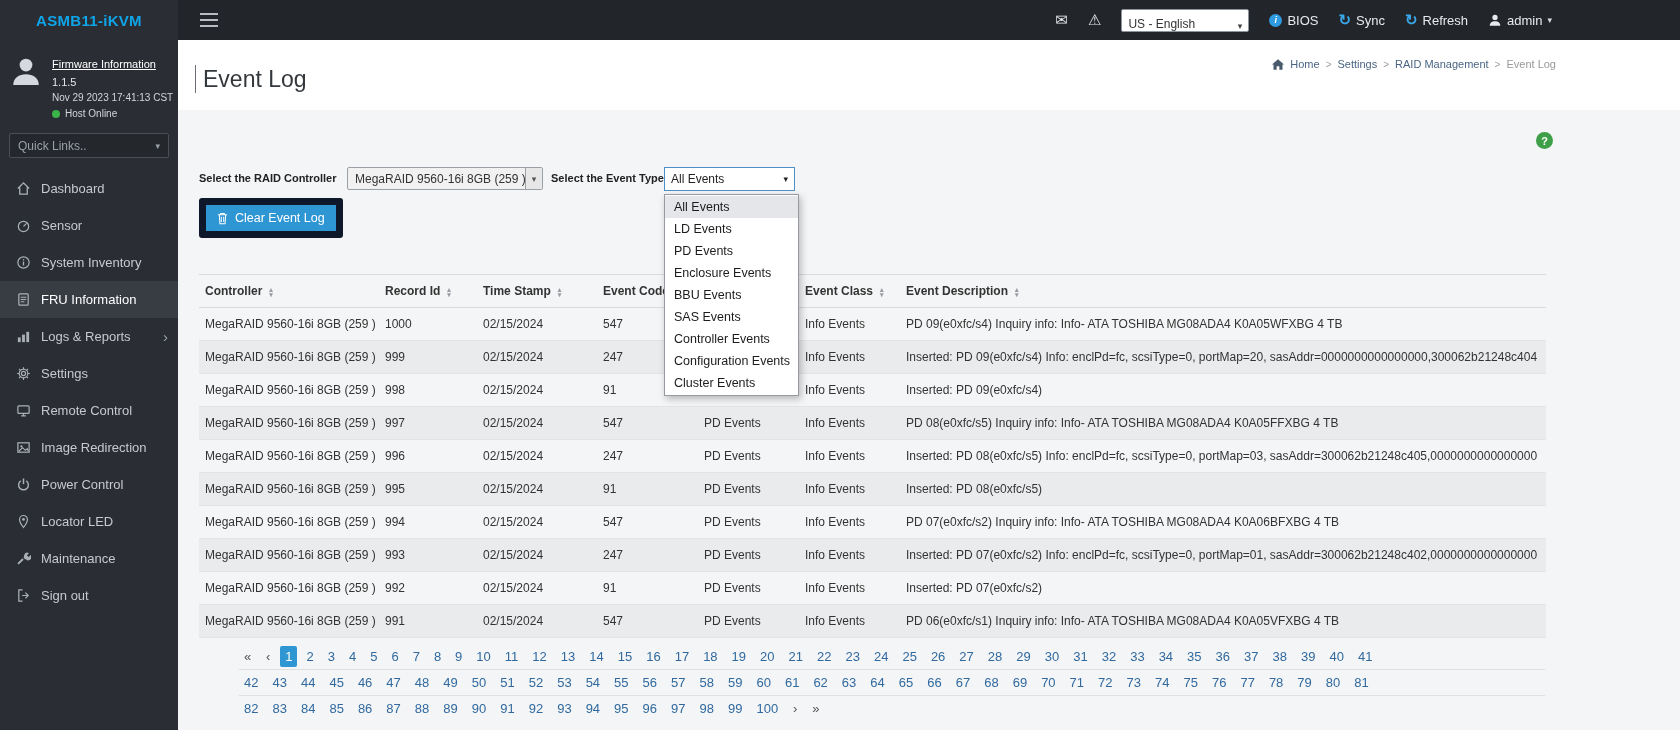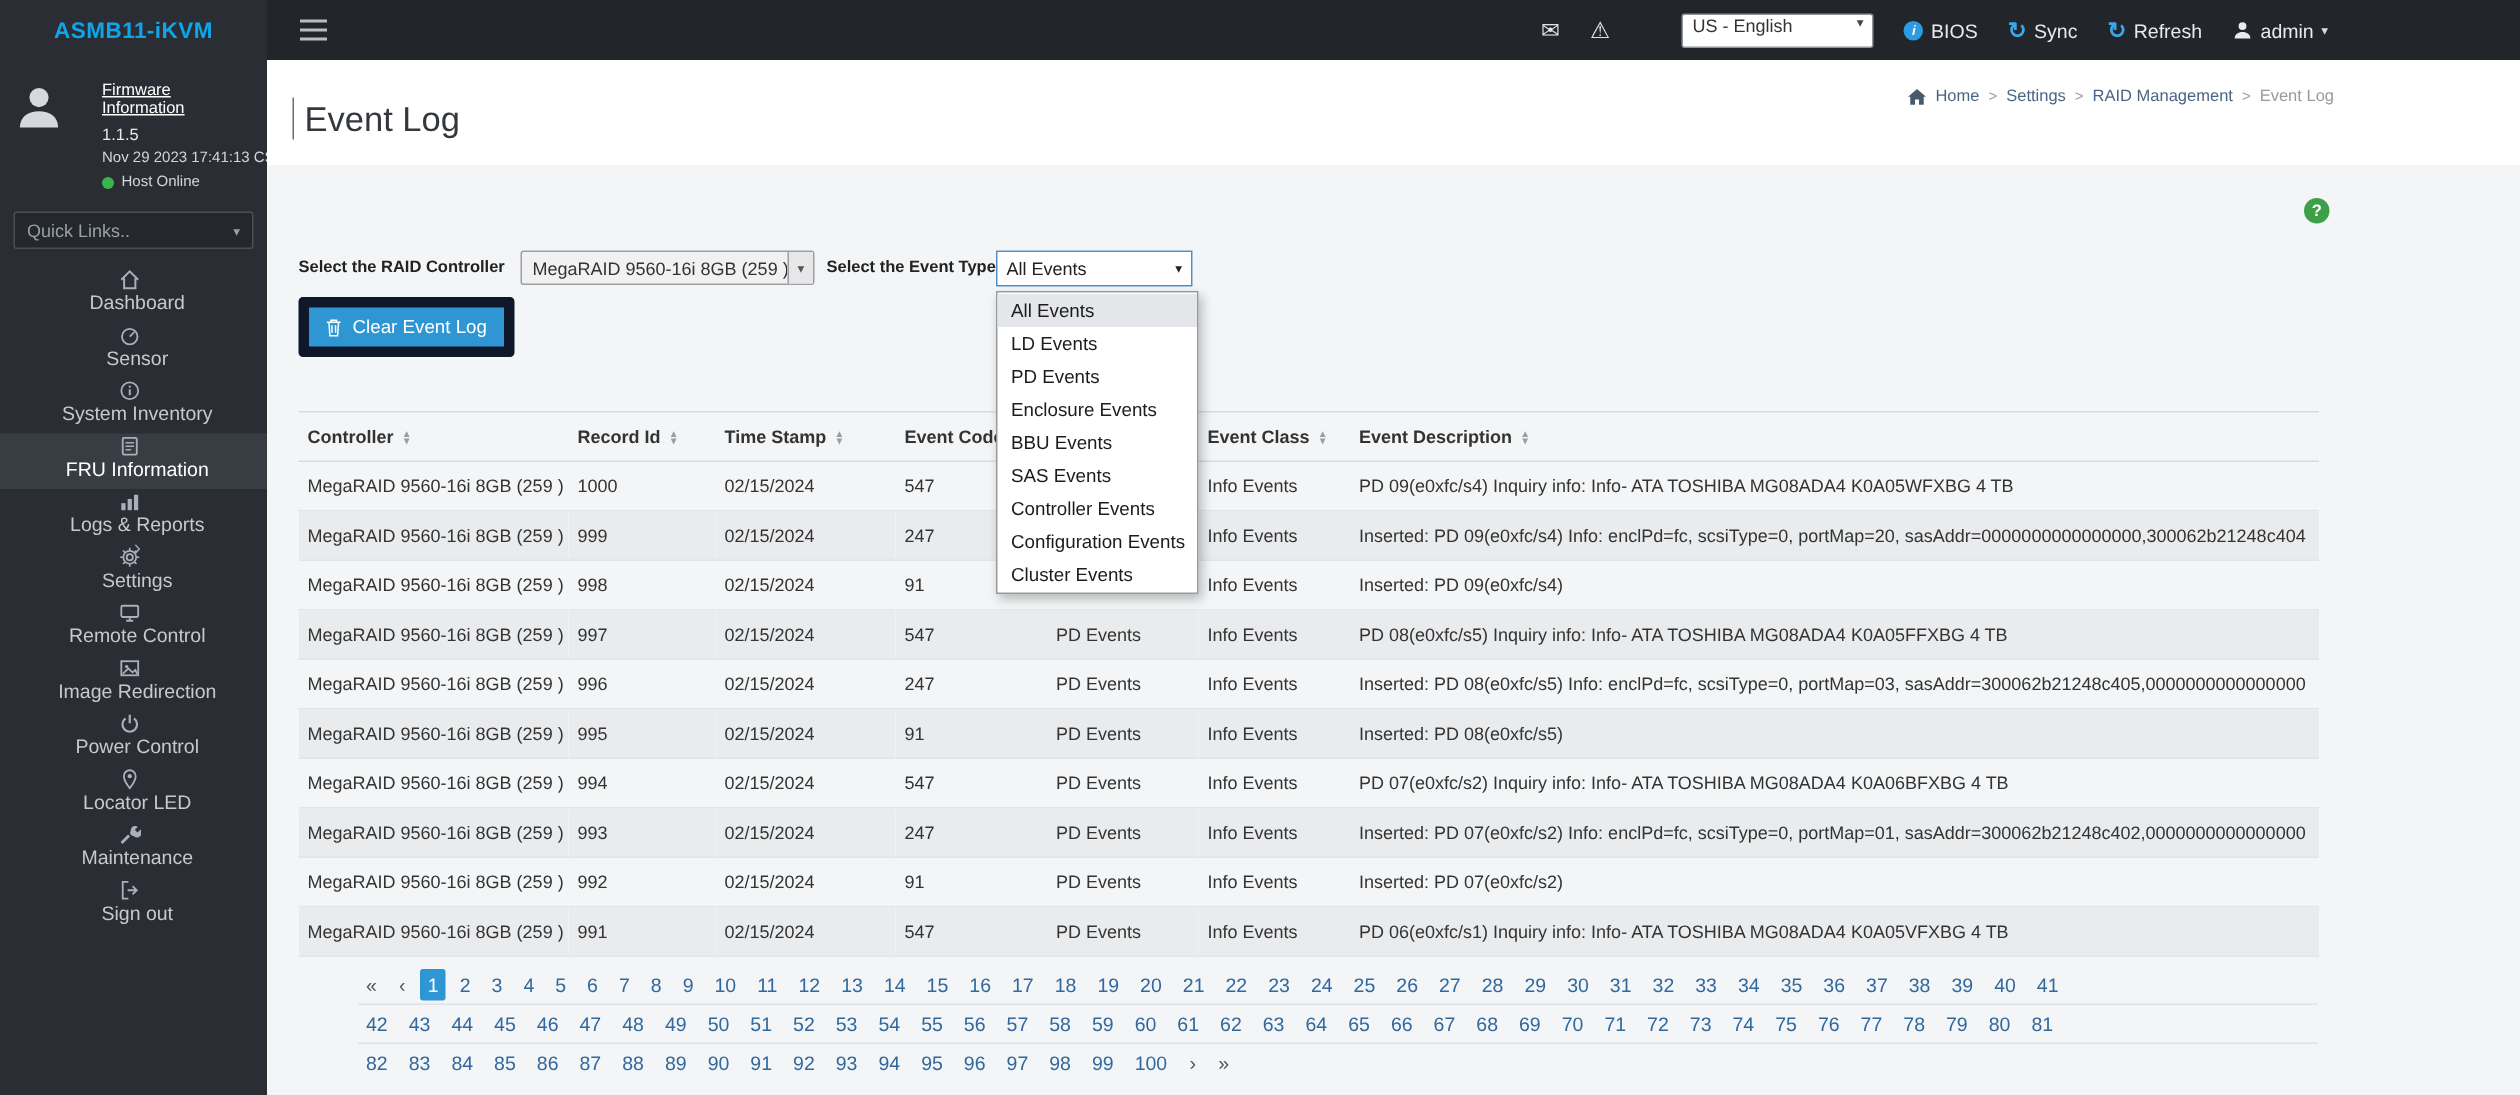--- a/index.html
+++ b/index.html
@@ -5,42 +5,42 @@
   * { box-sizing: border-box; margin: 0; padding: 0; }
   html,body { width:1680px; height:730px; overflow:hidden; font-family:"Liberation Sans", sans-serif; background:#f4f5f6; }
 
   
   .topbar { position:absolute; top:0; left:0; width:1680px; height:40px; background:#22252a; display:flex; align-items:center; z-index:50; }
   .brand { width:178px; height:40px; background:#2a2d33; color:#0ea5e9; font-size:15px; font-weight:700; display:flex; align-items:center; justify-content:center; letter-spacing:.3px; }
   .hamburger { margin-left:22px; display:flex; flex-direction:column; gap:4px; cursor:pointer; }
   .hamburger span { display:block; width:18px; height:2px; background:#b9bdc3; }
   .topbar-right { margin-left:auto; display:flex; align-items:center; gap:20px; padding-right:128px; }
   .tb-ico { color:#e2e4e8; font-size:15px; cursor:pointer; }
-  .lang-select { width:128px; height:23px; background:#fff; border:1px solid #8f959c; border-radius:2px; color:#333; font-size:12px; display:flex; align-items:flex-start; justify-content:space-between; padding:0 6px; cursor:pointer;margin-left:28px; }
+  .lang-select { width:128px; height:23px; background:#fff; border:1px solid #8f959c; border-radius:2px; color:#333; font-size:12px; display:flex; align-items:flex-end; justify-content:space-between; padding:0 6px; cursor:pointer; }
   .lang-select .caret { font-size:9px; color:#444; }
   .tb-link { display:flex; align-items:center; gap:5px; color:#e8eaed; font-size:13px; cursor:pointer; }
   .bios-dot { width:13px; height:13px; border-radius:50%; background:#2e9ae0; color:#fff; font-size:9px; font-style:italic; font-weight:700; display:flex; align-items:center; justify-content:center; }
   .spin-ico { color:#3aa7e8; font-size:15px; font-weight:700; }
   .user-ico svg { display:block; }
   .tb-caret { font-size:9px; color:#d7dadd; }
 
   
   .sidebar { position:absolute; top:40px; left:0; bottom:0; width:178px; background:#2a2d33; color:#c9cdd2; }
   .profile { display:flex; padding:14px 8px 8px 9px; }
   .avatar { width:34px; height:34px; flex:none; color:#d5d8dc; }
-  .profile-info { margin-left:25px; min-width:0; }
+  .profile-info { margin-left:9px; min-width:0; }
   .fw-link { color:#fff; font-size:11px; text-decoration:underline; cursor:pointer; display:inline-block; }
   .fw-ver { font-size:11px; color:#e6e8ea; margin-top:4px; }
   .fw-date { font-size:10px; color:#d2d5d9; margin-top:4px; white-space:nowrap; }
   .host { display:flex; align-items:center; gap:5px; margin-top:5px; }
   .host-dot { width:8px; height:8px; border-radius:50%; background:#39b54a; }
   .host-label { font-size:10px; color:#d2d5d9; }
   .quicklinks { margin:6px 9px 12px 9px; height:25px; border:1px solid #4a4e55; background:#24272c; color:#9aa0a8; font-size:12px; display:flex; align-items:center; justify-content:space-between; padding:0 8px; border-radius:2px; cursor:pointer; }
   .quicklinks .caret { font-size:9px; }
-  .menu-item { height:37px; display:flex; align-items:center; padding:0 10px 0 15px; font-size:13px; color:#c6cad0; cursor:pointer;flex-direction:column; }
+  .menu-item { height:37px; display:flex; align-items:center; padding:0 10px 0 15px; font-size:13px; color:#c6cad0; cursor:pointer; }
   .menu-item.active { background:#383d44; color:#fff; }
   .mi-icon { width:16px; height:16px; margin-right:10px; color:#aab0b8; flex:none; display:flex; align-items:center; justify-content:center; }
   .mi-icon svg { display:block; }
   .mi-label { flex:1; white-space:nowrap; }
   .mi-chevron { color:#9aa0a8; font-size:15px; }
 
   
   .main { position:absolute; left:178px; top:40px; right:0; bottom:0; background:#f4f5f6; }
   .content-header { position:relative; height:70px; background:#fff; }
   .page-title { position:absolute; left:17px; top:25px; font-size:23px; font-weight:400; color:#34383d; border-left:1px solid #6a6f76; padding-left:7px; line-height:28px; }

